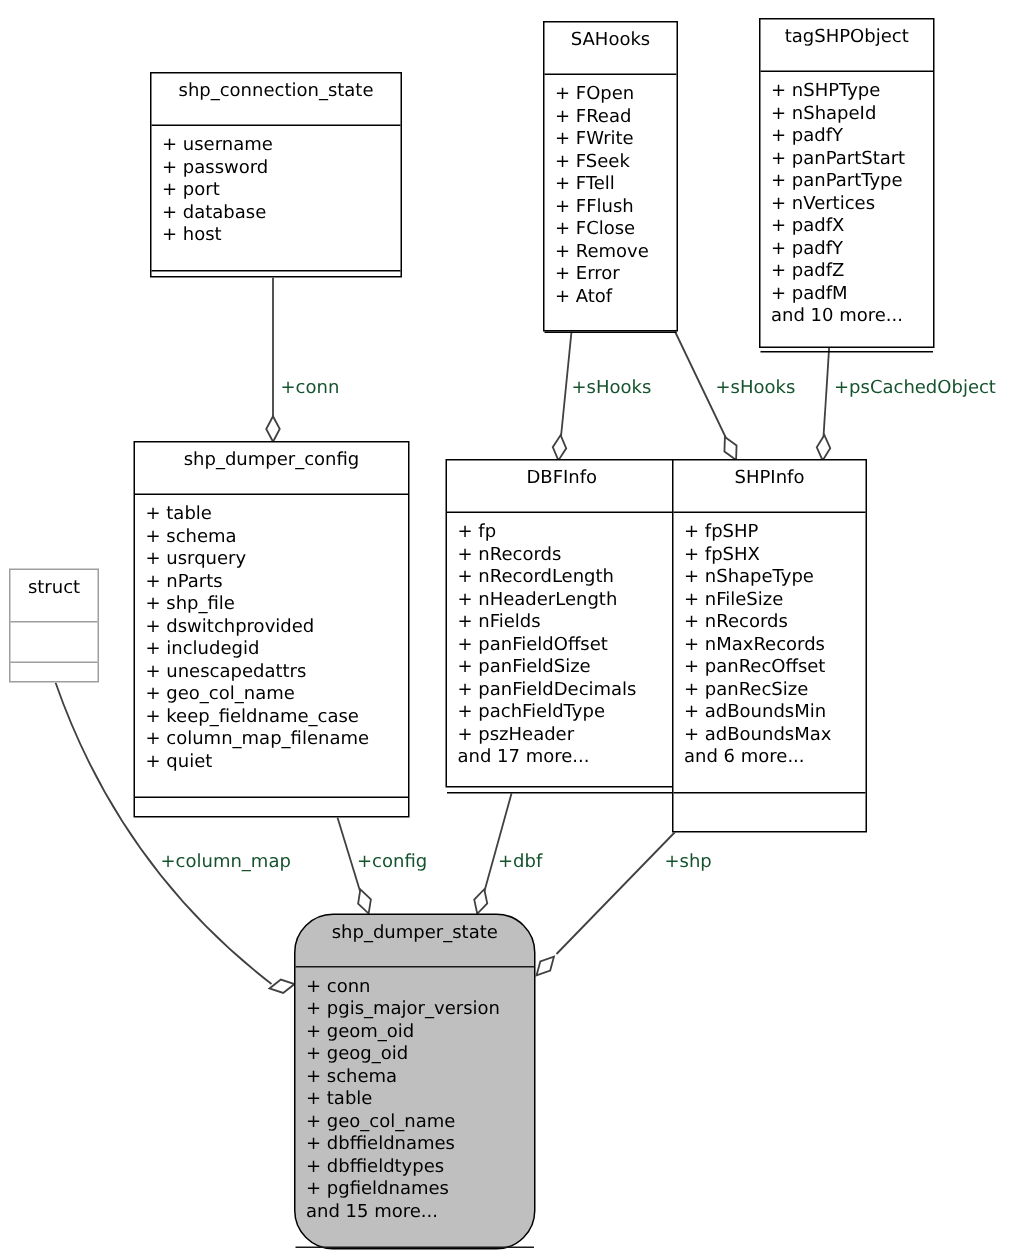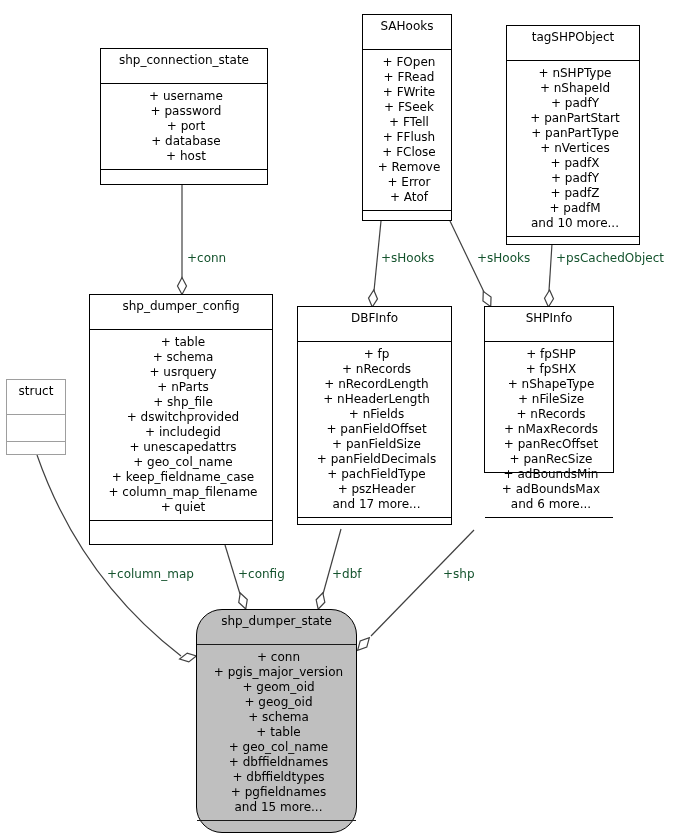--- a/index.html
+++ b/index.html
@@ -10,22 +10,22 @@
 
   .uml-class {
     position:absolute; box-sizing:border-box; background:#ffffff;
     border:1.5px solid #000000; display:flex; flex-direction:column;
   }
   .uml-title {
     text-align:center; padding:4px 3px 16px 3px; white-space:nowrap; overflow:hidden;
     border-bottom:1.2px solid #000000; flex:none;
   }
   .uml-attrs {
-    padding:5px 3px 5px 7px; line-height:15px; white-space:nowrap; overflow:hidden;
-    border-bottom:1.2px solid #000000; flex:none;text-align:center;
+    padding:5px 3px 16px 7px; line-height:15px; white-space:nowrap; overflow:hidden;
+    border-bottom:1.2px solid #000000; flex:none;
   }
   .attr-row { height:15px; }
   .uml-footer { flex:1; }
 
   .uml-class.filled { background:#bfbfbf;border-radius:26px; }
   .uml-class.filled .uml-title { border-bottom-color:#1a1a1a; }
   .uml-class.filled .uml-attrs { border-bottom-color:#1a1a1a; }
 
   .uml-class.muted { border-color:#9e9e9e; }
   .uml-class.muted .uml-title { border-bottom-color:#9e9e9e; }
@@ -103,21 +103,21 @@
         <div class="attr-row">+ FTell</div>
         <div class="attr-row">+ FFlush</div>
         <div class="attr-row">+ FClose</div>
         <div class="attr-row">+ Remove</div>
         <div class="attr-row">+ Error</div>
         <div class="attr-row">+ Atof</div>
       </div>
     <div class="uml-footer"></div>
   </div>
 
-  <div class="uml-class" style="left:506px;top:25px;width:134px;height:220px">
+  <div class="uml-class" style="left:506px;top:12px;width:117px;height:220px">
     <div class="uml-title">tagSHPObject</div>
     <div class="uml-attrs">
         <div class="attr-row">+ nSHPType</div>
         <div class="attr-row">+ nShapeId</div>
         <div class="attr-row">+ padfY</div>
         <div class="attr-row">+ panPartStart</div>
         <div class="attr-row">+ panPartType</div>
         <div class="attr-row">+ nVertices</div>
         <div class="attr-row">+ padfX</div>
         <div class="attr-row">+ padfY</div>
@@ -158,21 +158,21 @@
         <div class="attr-row">+ panFieldOffset</div>
         <div class="attr-row">+ panFieldSize</div>
         <div class="attr-row">+ panFieldDecimals</div>
         <div class="attr-row">+ pachFieldType</div>
         <div class="attr-row">+ pszHeader</div>
         <div class="attr-row">and 17 more...</div>
       </div>
     <div class="uml-footer"></div>
   </div>
 
-  <div class="uml-class" style="left:484px;top:306px;width:130px;height:167px">
+  <div class="uml-class" style="left:448px;top:306px;width:130px;height:249px">
     <div class="uml-title">SHPInfo</div>
     <div class="uml-attrs">
         <div class="attr-row">+ fpSHP</div>
         <div class="attr-row">+ fpSHX</div>
         <div class="attr-row">+ nShapeType</div>
         <div class="attr-row">+ nFileSize</div>
         <div class="attr-row">+ nRecords</div>
         <div class="attr-row">+ nMaxRecords</div>
         <div class="attr-row">+ panRecOffset</div>
         <div class="attr-row">+ panRecSize</div>

